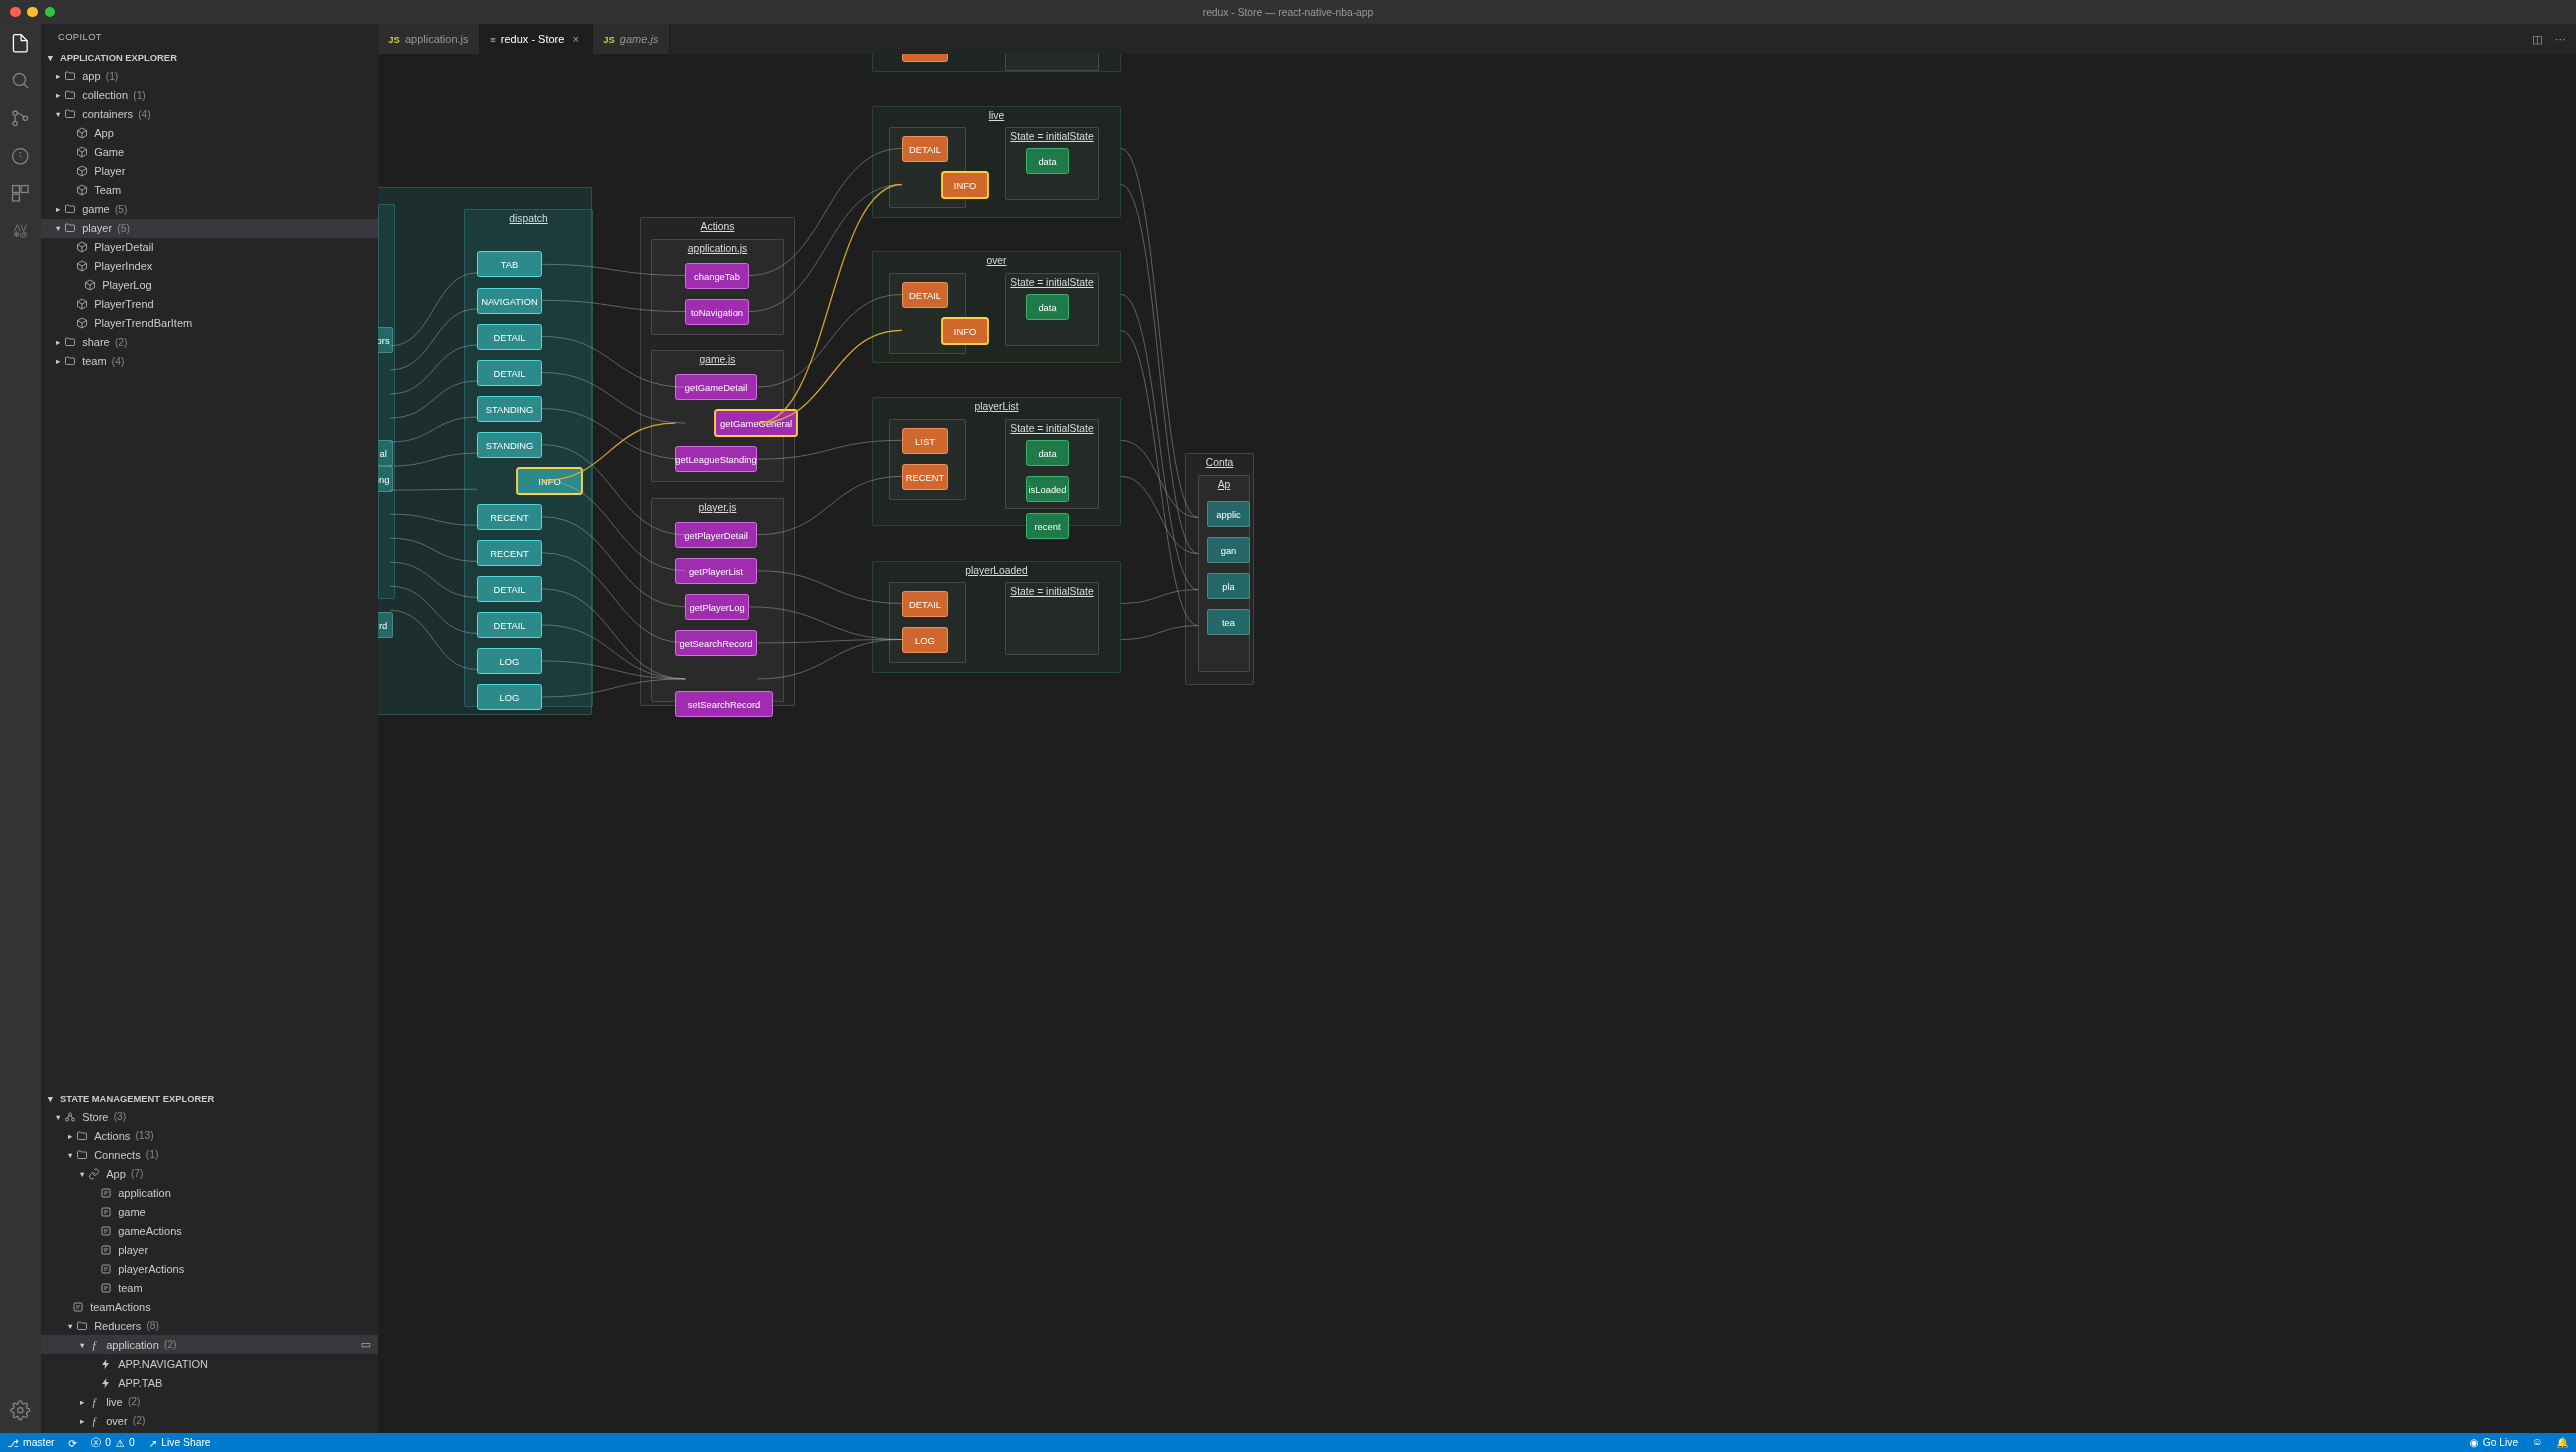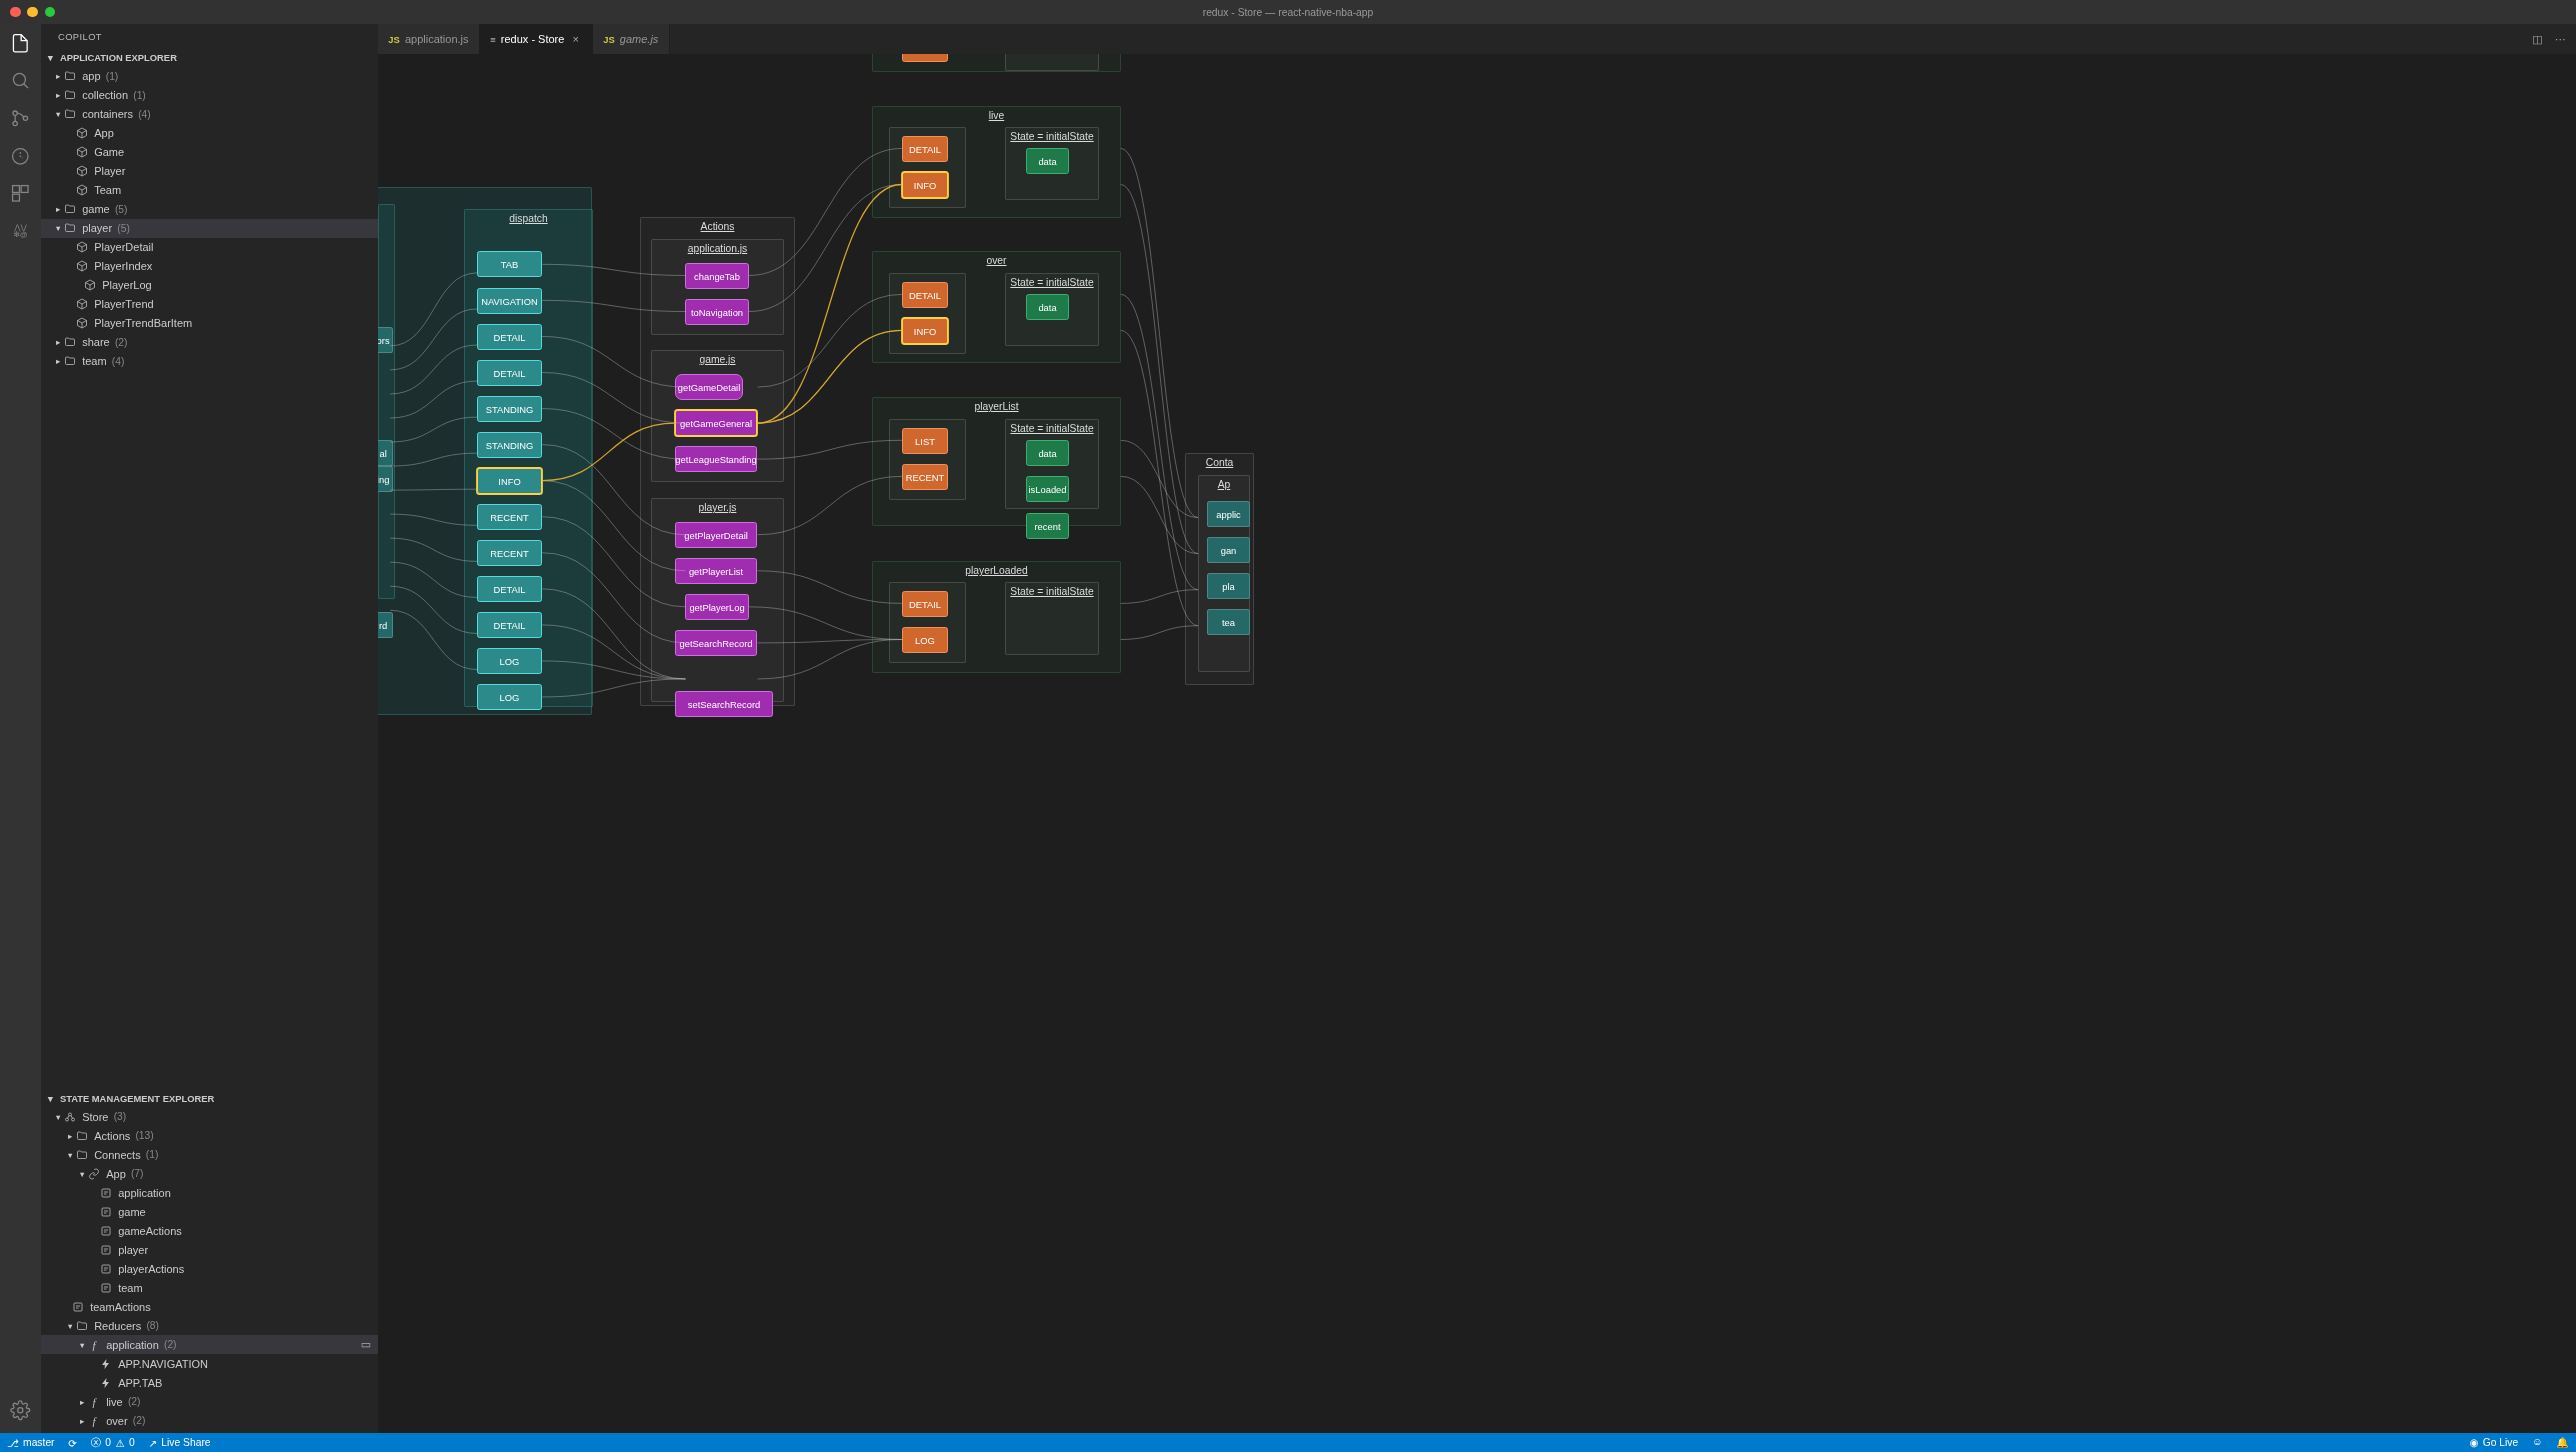--- a/index.html
+++ b/index.html
@@ -41,21 +41,21 @@
 .node-group { position: absolute; border: 0.9px solid rgba(255,255,255,0.15); border-radius: 1.7px; background: rgba(120,120,120,0.08); }
 .node-group.teal { background: rgba(30,120,120,0.18); border-color: rgba(80,200,200,0.25); }
 .node-group.green-outer { background: rgba(40,100,60,0.12); border-color: rgba(80,180,100,0.22); }
 .node-group-title { text-align: center; font-size: 10.3px; color: #ddd; padding: 3.4px 0; text-decoration: underline; }
 .node-box { position: absolute; border-radius: 2.6px; display: flex; align-items: center; justify-content: center; font-size: 9.4px; color: #fff; border: 0.9px solid rgba(255,255,255,0.2); padding: 0 9px; white-space: nowrap; }
 .n-teal { background: #2d8a8a; border-color: #5dd; }
 .n-teal-dk { background: #246868; }
 .n-purple { background: #a02db0; border-color: #d070e0; }
 .n-orange { background: #d0682e; border-color: #f09060; }
 .n-green { background: #1f7a4a; border-color: #3db070; }
-.n-hilite { box-shadow: 0 0 0 0.9px #ffd040; border-color: #ffd040 !important; }
+.n-hilite { box-shadow: 0 0 0 0.9px #ffd040; border-color: #ffd040 !important; margin-left: 40px; }
 svg.wires { position: absolute; top: 0; left: 0; pointer-events: none; }
 .wire { fill: none; stroke: #bbb; stroke-width: 1; opacity: 0.5; }
 .wire-hi { fill: none; stroke: #e8b030; stroke-width: 1.5; opacity: 0.9; }
 .statusbar { height: 19px; background: #007acc; display: flex; align-items: center; color: #fff; font-size: 10.3px; flex-shrink: 0; }
 .status-item { display: flex; align-items: center; gap: 4.3px; padding: 0 6.9px; cursor: pointer; height: 100%; }
 .status-right { margin-left: auto; display: flex; }
 </style>
 </head>
 <body>
 
@@ -513,21 +513,21 @@
               <div class="node-group-title">Actions</div>
             </div>
             <div class="node-group " style="left: 273px; top: 185px; width: 133px; height: 96px;">
               <div class="node-group-title">application.js</div>
             </div>
             <div class="node-box n-purple" style="left: 307px; top: 209px; width: 64px; height: 26px;">changeTab</div>
             <div class="node-box n-purple" style="left: 307px; top: 245px; width: 64px; height: 26px;">toNavigation</div>
             <div class="node-group " style="left: 273px; top: 296px; width: 133px; height: 132px;">
               <div class="node-group-title">game.js</div>
             </div>
-            <div class="node-box n-purple" style="left: 297px; top: 320px; width: 68px; height: 26px; border-radius: 7px;">getGameDetail</div>
+            <div class="node-box n-purple" style="left: 297px; top: 320px; width: 82px; height: 26px;">getGameDetail</div>
             <div class="node-box n-purple n-hilite" style="left: 297px; top: 356px; width: 82px; height: 26px;">getGameGeneral</div>
             <div class="node-box n-purple" style="left: 297px; top: 392px; width: 82px; height: 26px;">getLeagueStanding</div>
             <div class="node-group " style="left: 273px; top: 444px; width: 133px; height: 204px;">
               <div class="node-group-title">player.js</div>
             </div>
             <div class="node-box n-purple" style="left: 297px; top: 468px; width: 82px; height: 26px;">getPlayerDetail</div>
             <div class="node-box n-purple" style="left: 297px; top: 504px; width: 82px; height: 26px;">getPlayerList</div>
             <div class="node-box n-purple" style="left: 307px; top: 540px; width: 64px; height: 26px;">getPlayerLog</div>
             <div class="node-box n-purple" style="left: 297px; top: 576px; width: 82px; height: 26px;">getSearchRecord</div>
             <div class="node-box n-purple" style="left: 297px; top: 637px; width: 98px; height: 26px;">setSearchRecord</div>

